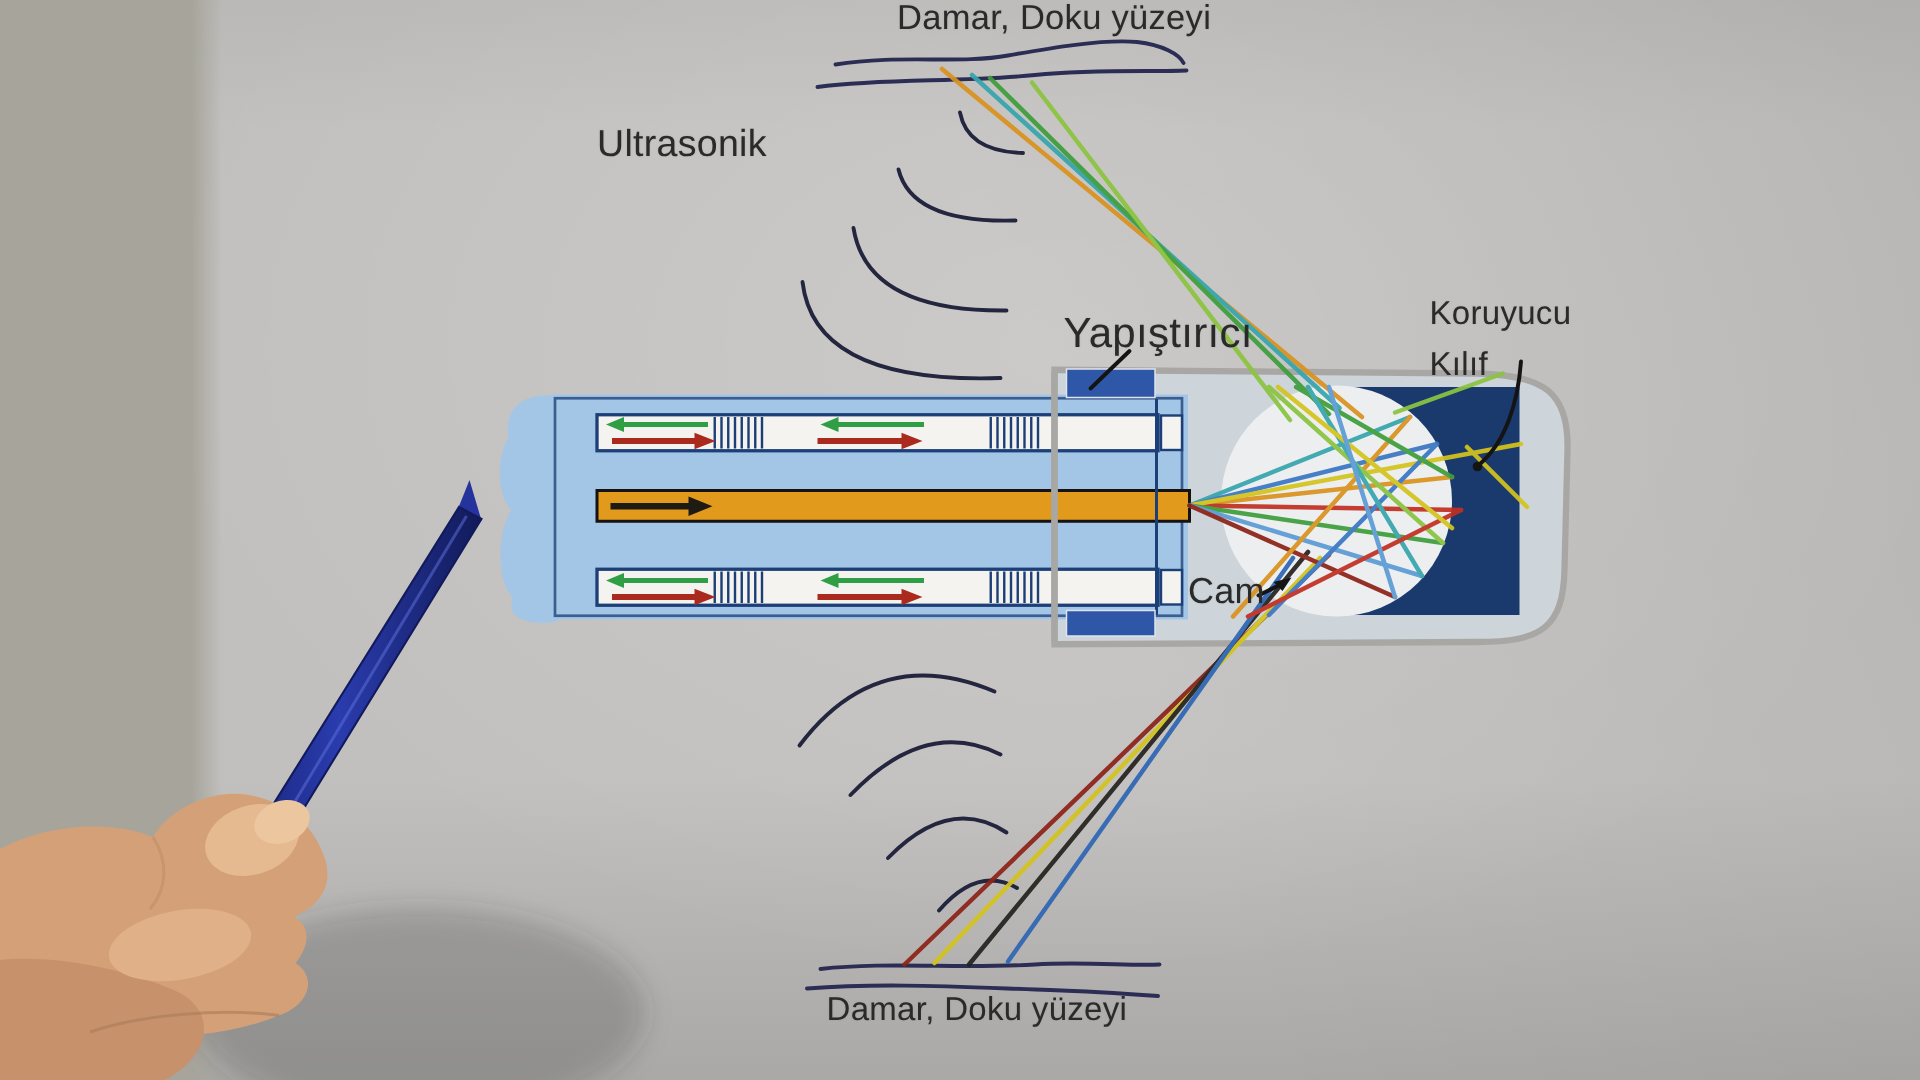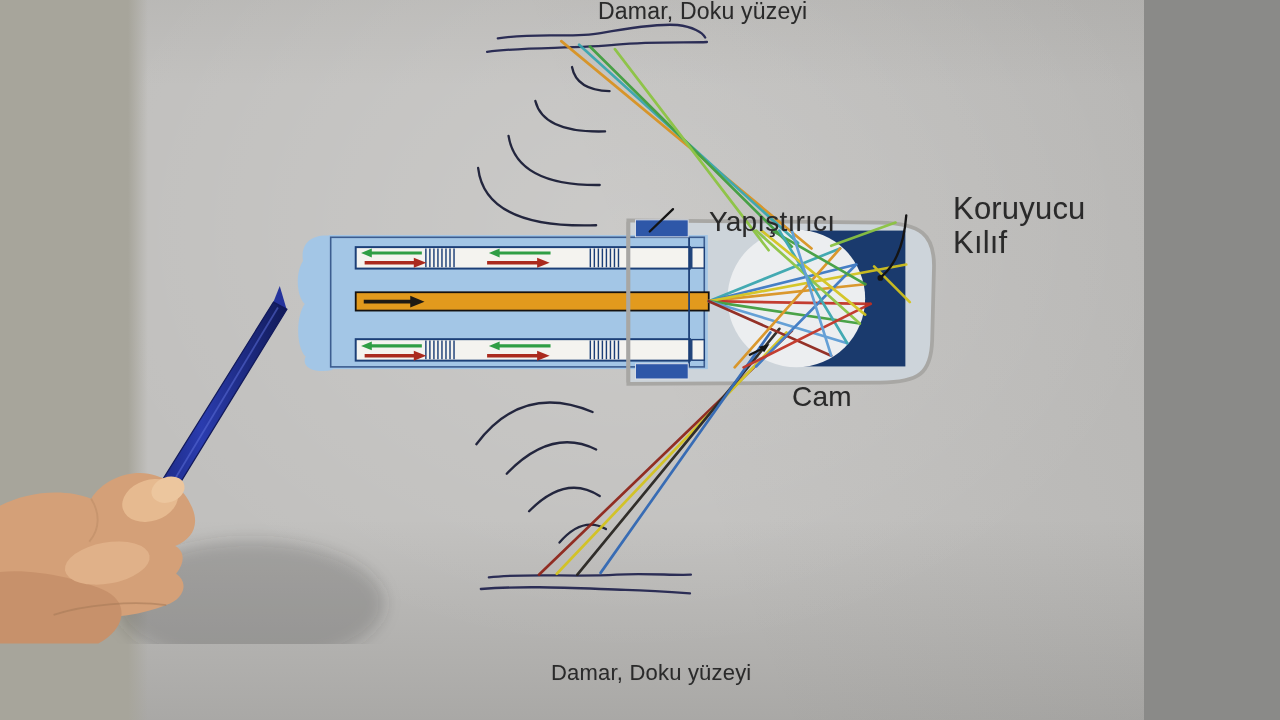--- a/index.html
+++ b/index.html
@@ -1,18 +1,18 @@
 <!DOCTYPE html>
 <html><head>
 <meta charset="utf-8">
 <style>
   html,body{margin:0;padding:0;background:#8a8a88;}
   .photo{
     position:relative;
-    width:1144px;height:720px;
+    width:1280px;height:720px;
     overflow:hidden;
     background:#c1c0be;
     font-family:"Liberation Sans", sans-serif;
   }
   
   .photo::before{
     content:"";position:absolute;inset:0;z-index:1;pointer-events:none;
     background:
       linear-gradient(90deg,#a7a59b 0,#a7a59b 128px,rgba(167,165,155,0) 148px),
       radial-gradient(ellipse at 55% 32%, rgba(255,255,255,.16), rgba(255,255,255,0) 62%),
@@ -25,22 +25,22 @@
     position:absolute;z-index:3;
     color:#2a2a2a;
     white-space:nowrap;
     letter-spacing:.2px;
     text-shadow:0 0 1px rgba(120,120,120,.35);
   }
   .lbl .ln{display:block;}
   #lbl-tissue-top   {left:598px; top:-2px;  font-size:23px;}
   #lbl-ultrasonic   {left:398px; top:80px;  font-size:25px; line-height:33px;}
   #lbl-adhesive     {left:709px; top:206px; font-size:28px;}
-  #lbl-sheath       {left:953px; top:192px; font-size:31px; line-height:34px;}
-  #lbl-glass        {left:792px; top:381px; font-size:28px;}
+  #lbl-sheath       {left:953px; top:192px; font-size:22px; line-height:34px;}
+  #lbl-glass        {left:792px; top:381px; font-size:24px;}
   #lbl-tissue-bottom{left:551px; top:660px; font-size:22px;}
 </style>
 </head>
 <body>
 
 <div class="photo">
 
   <svg class="diagram" viewBox="0 0 1280 720">
     <defs>
       <filter id="soft" x="-60%" y="-60%" width="220%" height="220%">
@@ -197,20 +197,21 @@
       <ellipse cx="120" cy="630" rx="48" ry="23" fill="#e0b189" transform="rotate(-10 120 630)"></ellipse>
       <ellipse cx="188" cy="548" rx="19" ry="14" fill="#ecc69e" transform="rotate(-20 188 548)"></ellipse>
       <path d="M60,688 C95,676 150,672 186,677" stroke="#a97c58" stroke-width="2" fill="none" opacity=".6"></path>
       <path d="M102,558 C112,574 112,592 100,606" stroke="#b98a64" stroke-width="2" fill="none" opacity=".5"></path>
     </g>
   </svg>
 
   <div class="lbl" id="lbl-tissue-top">Damar, Doku yüzeyi</div>
 
   <div class="lbl" id="lbl-ultrasonic">
+    <span class="ln">Ultrasonik</span>
   </div>
 
   <div class="lbl" id="lbl-adhesive">Yapıştırıcı</div>
 
   <div class="lbl" id="lbl-sheath">
     <span class="ln">Koruyucu</span>
     <span class="ln">Kılıf</span>
   </div>
 
   <div class="lbl" id="lbl-glass">Cam</div>

